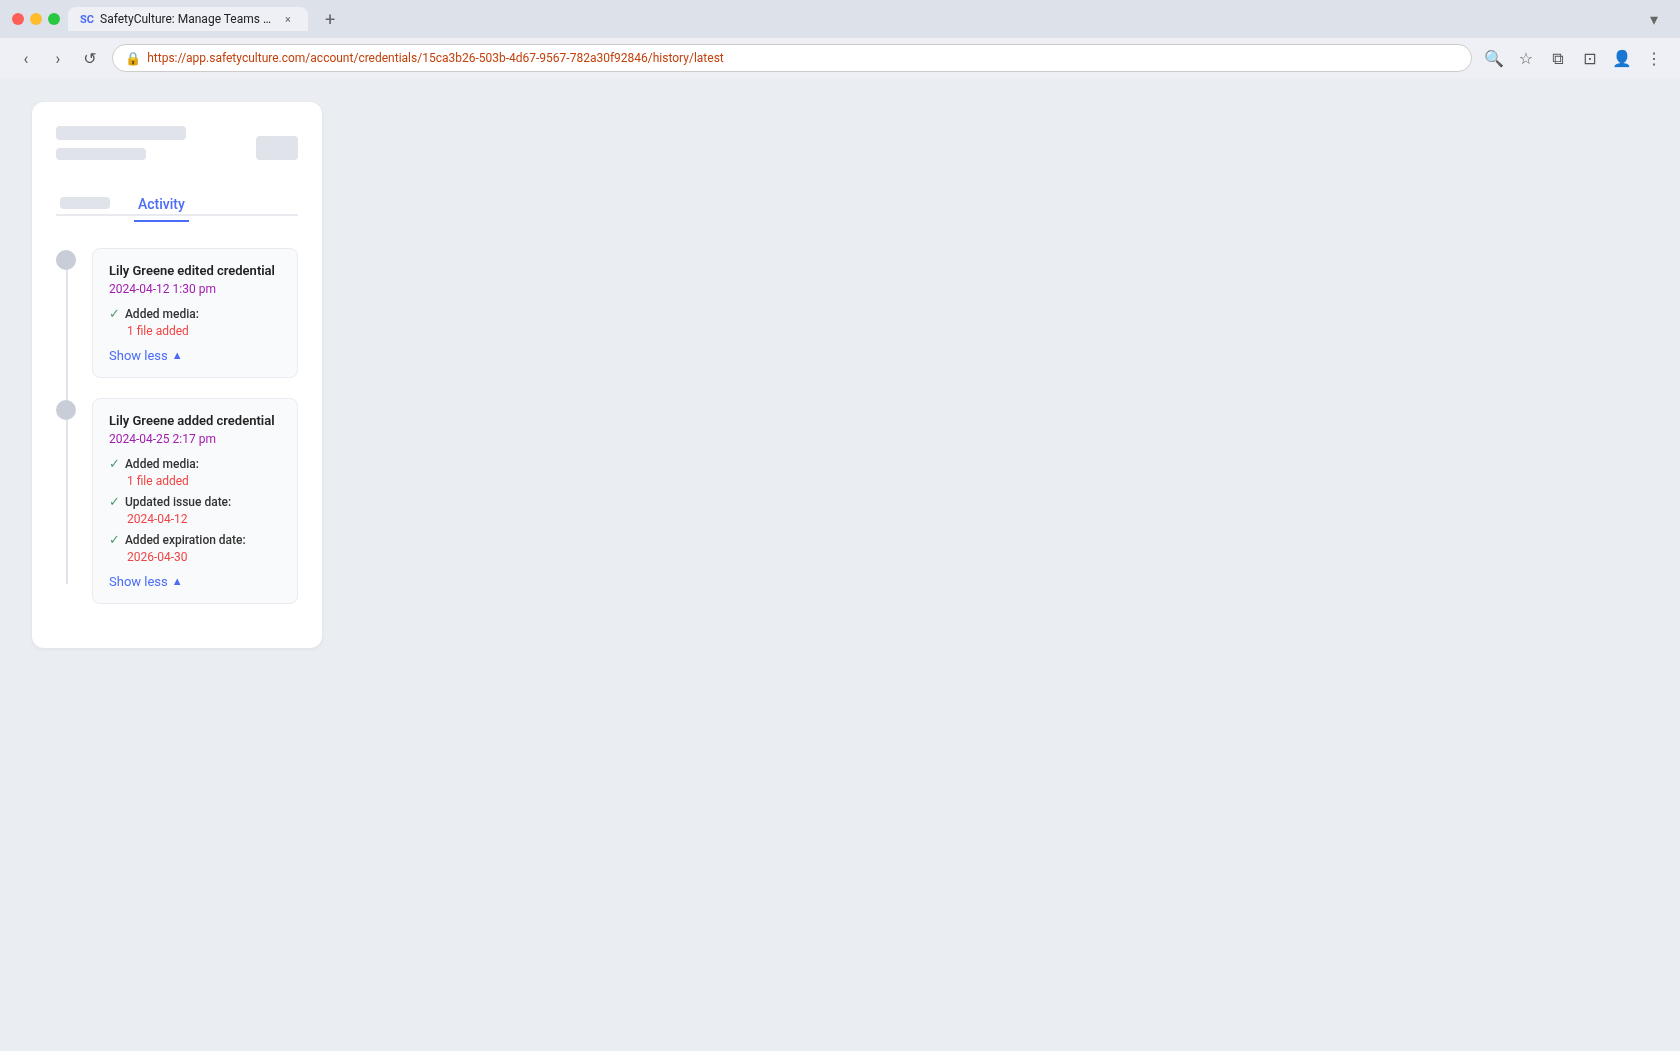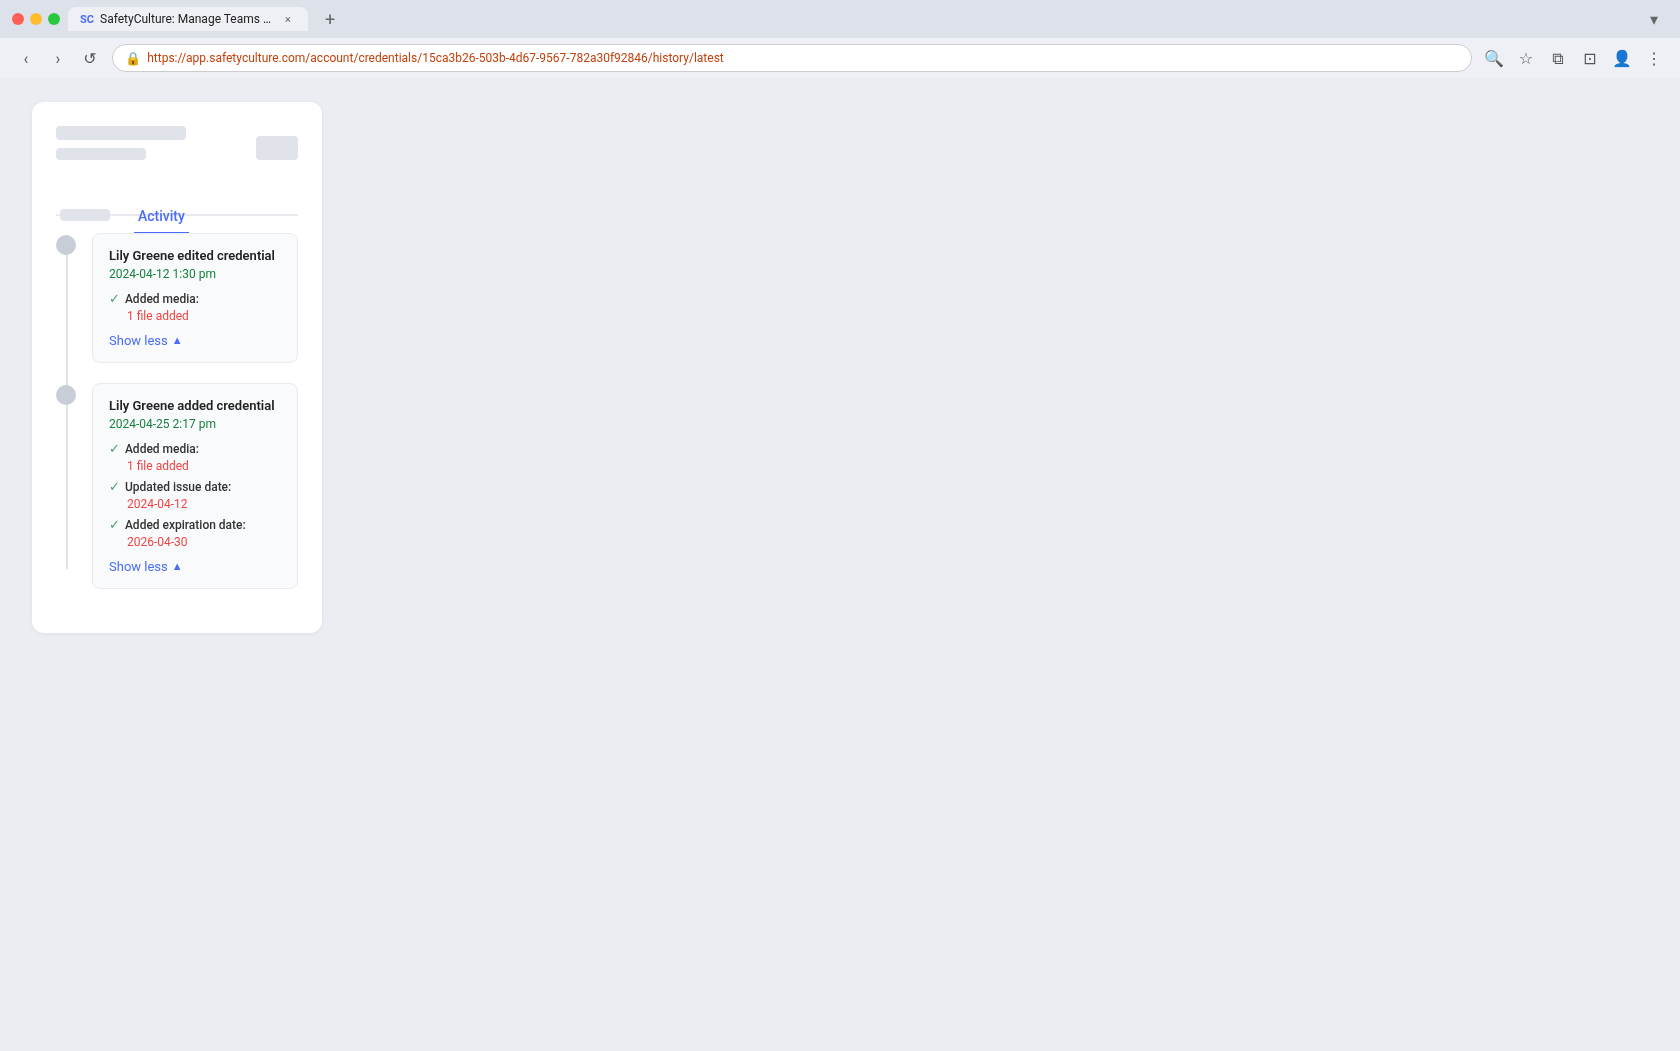--- a/index.html
+++ b/index.html
@@ -249,38 +249,38 @@
       margin: 20px 0 0 0;
       gap: 20px;
     }
 
     .tab-item {
       padding: 8px 4px;
       font-size: 14px;
       color: #888;
       cursor: pointer;
       position: relative;
-      top: 20px;
+      top: 8px;
     }
 
     .tab-item.active {
       color: #4a6cf7;
       border-bottom: 2px solid #4a6cf7;
       font-weight: 500;
     }
 
     .tab-placeholder {
       width: 50px;
       height: 12px;
       display: inline-block;
     }
 
     
     .timeline {
-      margin-top: 17px;
+      margin-top: 32px;
       position: relative;
     }
 
     .timeline::before {
       content: '';
       position: absolute;
       left: 10px;
       top: 20px;
       bottom: 20px;
       width: 2px;
@@ -315,21 +315,21 @@
 
     .timeline-action-title {
       font-size: 13px;
       font-weight: 600;
       color: #222;
       margin-bottom: 4px;
     }
 
     .timeline-date {
       font-size: 12px;
-      color: #15803d;
+      color: #a21caf;
       margin-bottom: 10px;
     }
 
     .timeline-change {
       margin-bottom: 6px;
     }
 
     .timeline-change-label {
       display: flex;
       align-items: center;

